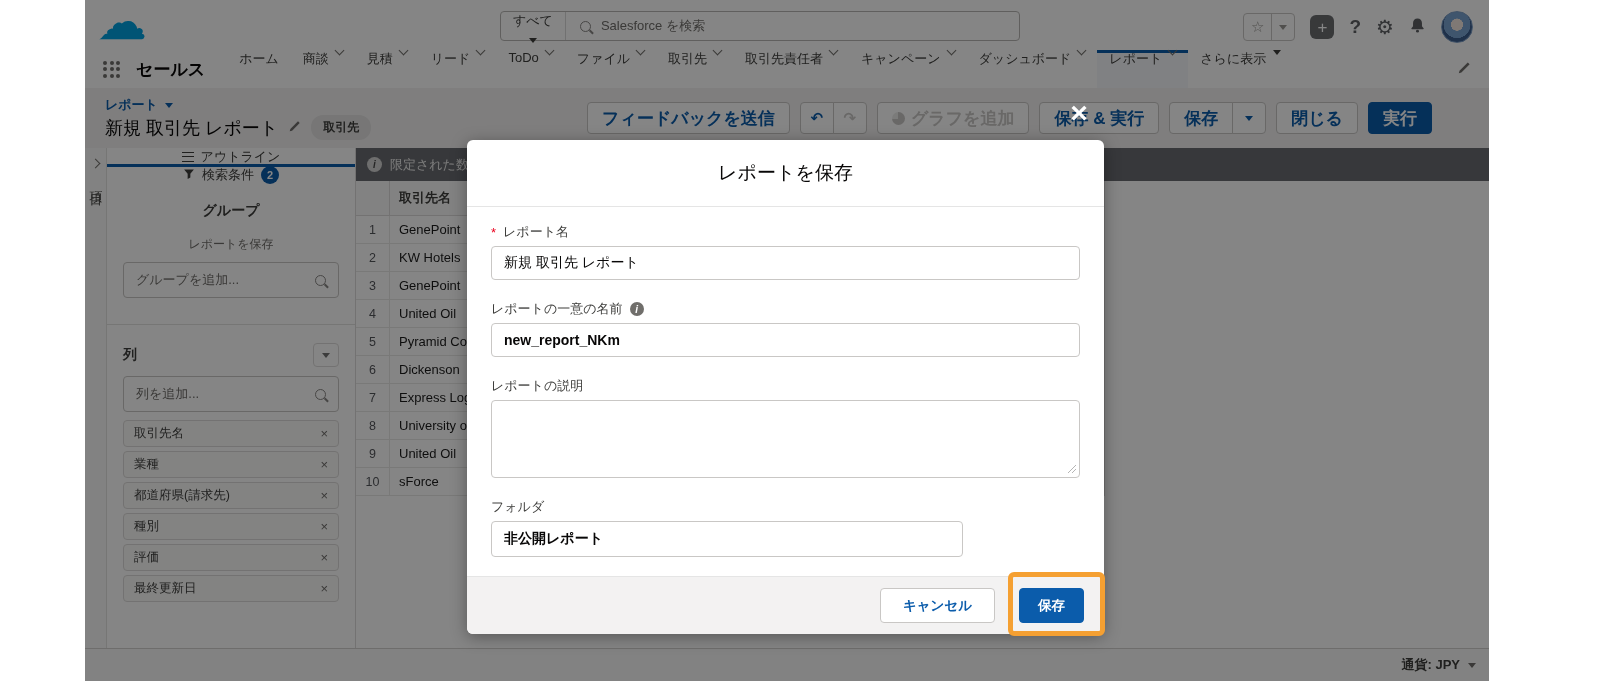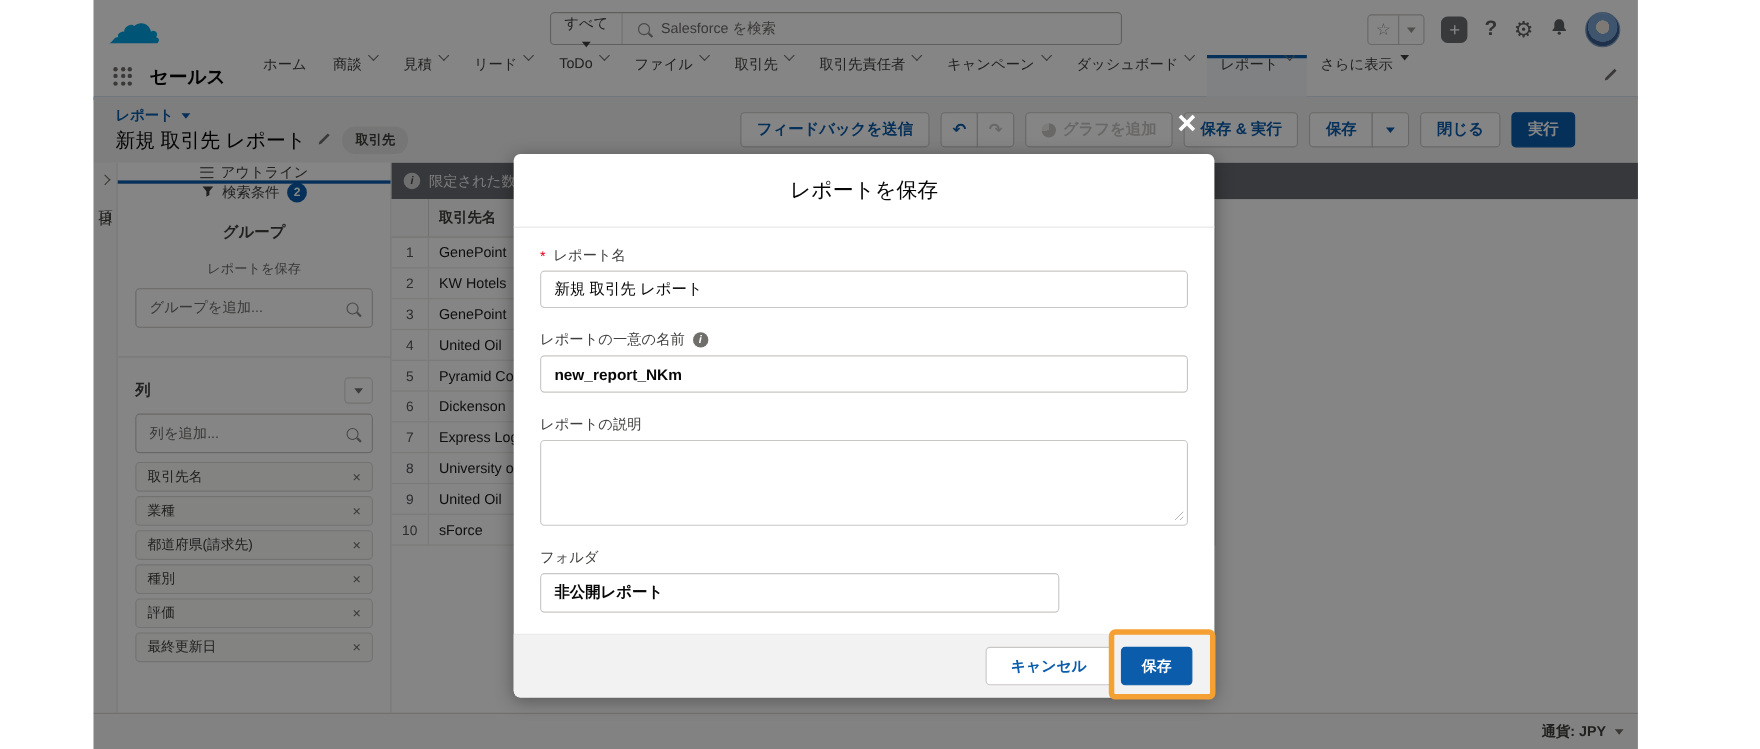--- a/index.html
+++ b/index.html
@@ -41,21 +41,21 @@
   .editpen{position:absolute;right:18px;top:11px;color:#706e6b;}
 
   
   .phdr{position:absolute;top:88px;left:0;right:0;height:60px;background:#f3f2f2;}
   .crumb{position:absolute;left:20px;top:8px;font-size:13px;font-weight:700;color:#0b5cab;display:flex;align-items:center;gap:7px;}
   .crumb .caret{color:#0b5cab;}
   .ptitle{position:absolute;left:20px;top:27px;font-size:18px;color:#080707;display:flex;align-items:center;gap:10px;}
   .objbadge{background:#e4e3e2;border-radius:12px;padding:4px 12px;font-size:12px;font-weight:700;color:#3e3e3c;}
   .pbtns{position:absolute;right:57px;top:14px;display:flex;align-items:center;gap:10px;}
   .btn{height:32px;display:inline-flex;align-items:center;justify-content:center;gap:6px;padding:0 14px;
-       border:1px solid #c9c7c5;border-radius:4px;background:#fff;font-size:14px;color:#0b5cab;font-weight:600;box-sizing:border-box;white-space:nowrap;}
+       border:1px solid #c9c7c5;border-radius:4px;background:#fff;font-size:17px;color:#0b5cab;font-weight:600;box-sizing:border-box;white-space:nowrap;}
   .btn.icononly{width:34px;padding:0;font-size:15px;}
   .btn.disabled{color:#c9c7c5;}
   .btn.brand{background:#0b5cab;border-color:#0b5cab;color:#fff;font-weight:700;}
   .split{display:flex;}
   .split .btn{border-radius:0;}
   .split .btn:first-child{border-radius:4px 0 0 4px;}
   .split .btn:last-child{border-radius:0 4px 4px 0;margin-left:-1px;}
   .pie{width:13px;height:13px;border-radius:50%;background:conic-gradient(#c9c7c5 0 265deg,#ecebea 265deg 360deg);display:inline-block;}
 
   
@@ -119,21 +119,21 @@
   .fta{display:block;width:100%;height:78px;border:1px solid #c9c7c5;border-radius:4px;padding:8px 12px;font-size:14px;color:#080707;
        box-sizing:border-box;font-family:inherit;resize:none;outline:none;}
   .handle{position:absolute;right:4px;bottom:5px;width:9px;height:9px;
           background:repeating-linear-gradient(135deg,#b5b5b5 0 1px,transparent 1px 3.2px);
           clip-path:polygon(100% 0,100% 100%,0 100%);}
   .frow{display:flex;align-items:flex-end;gap:12px;margin-top:20px;}
   .frow .fwrap{width:472px;}
   .frow .finput{height:36px;font-weight:bold;}
   .selbtn{height:36px;padding:0 18px;border:1px solid #c9c7c5;border-radius:4px;background:#fff;color:#0b5cab;font-size:13px;font-weight:700;display:flex;align-items:center;box-sizing:border-box;white-space:nowrap;}
   .mfoot{position:absolute;left:0;right:0;bottom:0;height:58px;background:#f3f2f2;border-top:1px solid #e5e5e5;border-radius:0 0 6px 6px;
-         display:flex;align-items:center;justify-content:flex-end;gap:8px;padding-right:20px;box-sizing:border-box;}
+         display:flex;align-items:center;justify-content:flex-end;gap:24px;padding-right:20px;box-sizing:border-box;}
   .cbtn{height:33px;padding:0 22px;background:#fff;border:1px solid #c9c7c5;border-radius:4px;color:#0b5cab;font-size:13.5px;font-weight:700;display:flex;align-items:center;}
   .sbtn{height:33px;padding:0 18px;background:#0b5cab;border:1px solid #0b5cab;border-radius:4px;color:#fff;font-size:13.5px;font-weight:700;display:flex;align-items:center;}
   .ann{position:absolute;left:1008px;top:572px;width:97px;height:64px;border:5px solid #f5a032;border-radius:6px;z-index:30;box-sizing:border-box;}
 </style>
 </head>
 <body>
 
 <div class="stage">
   <div class="app">
 

